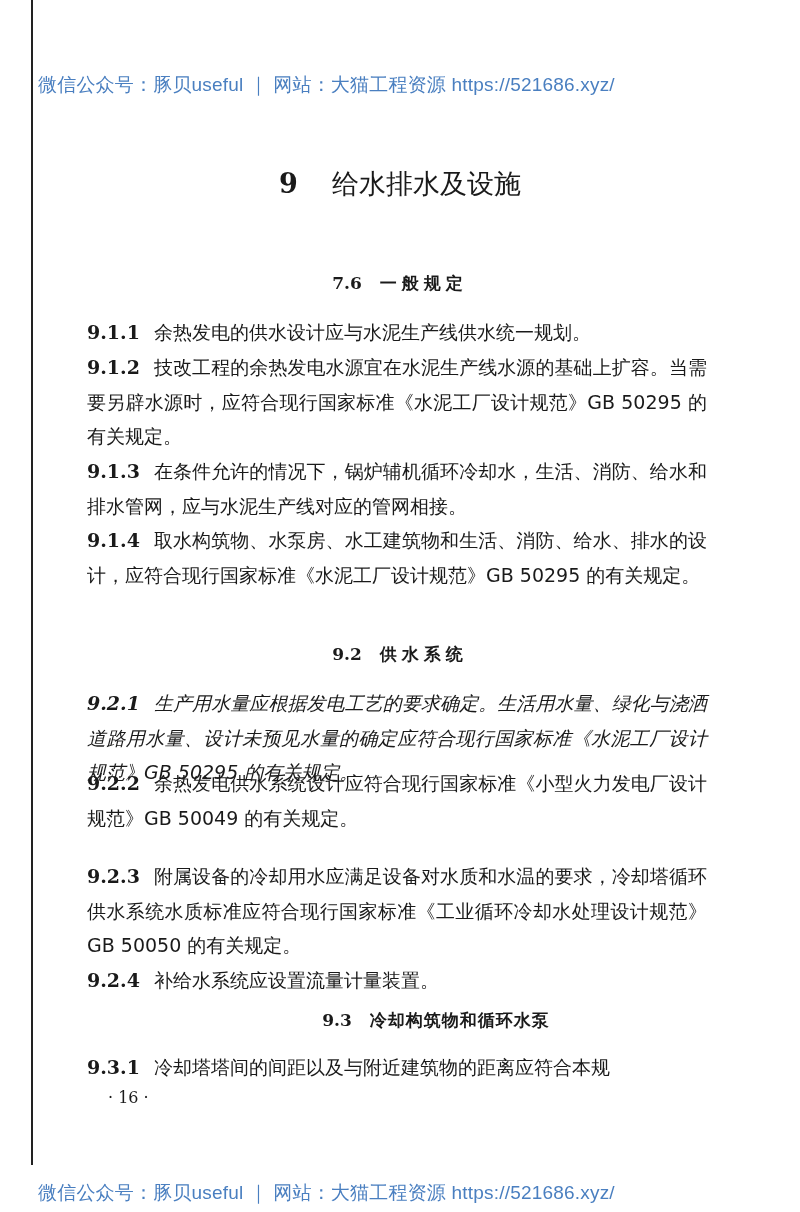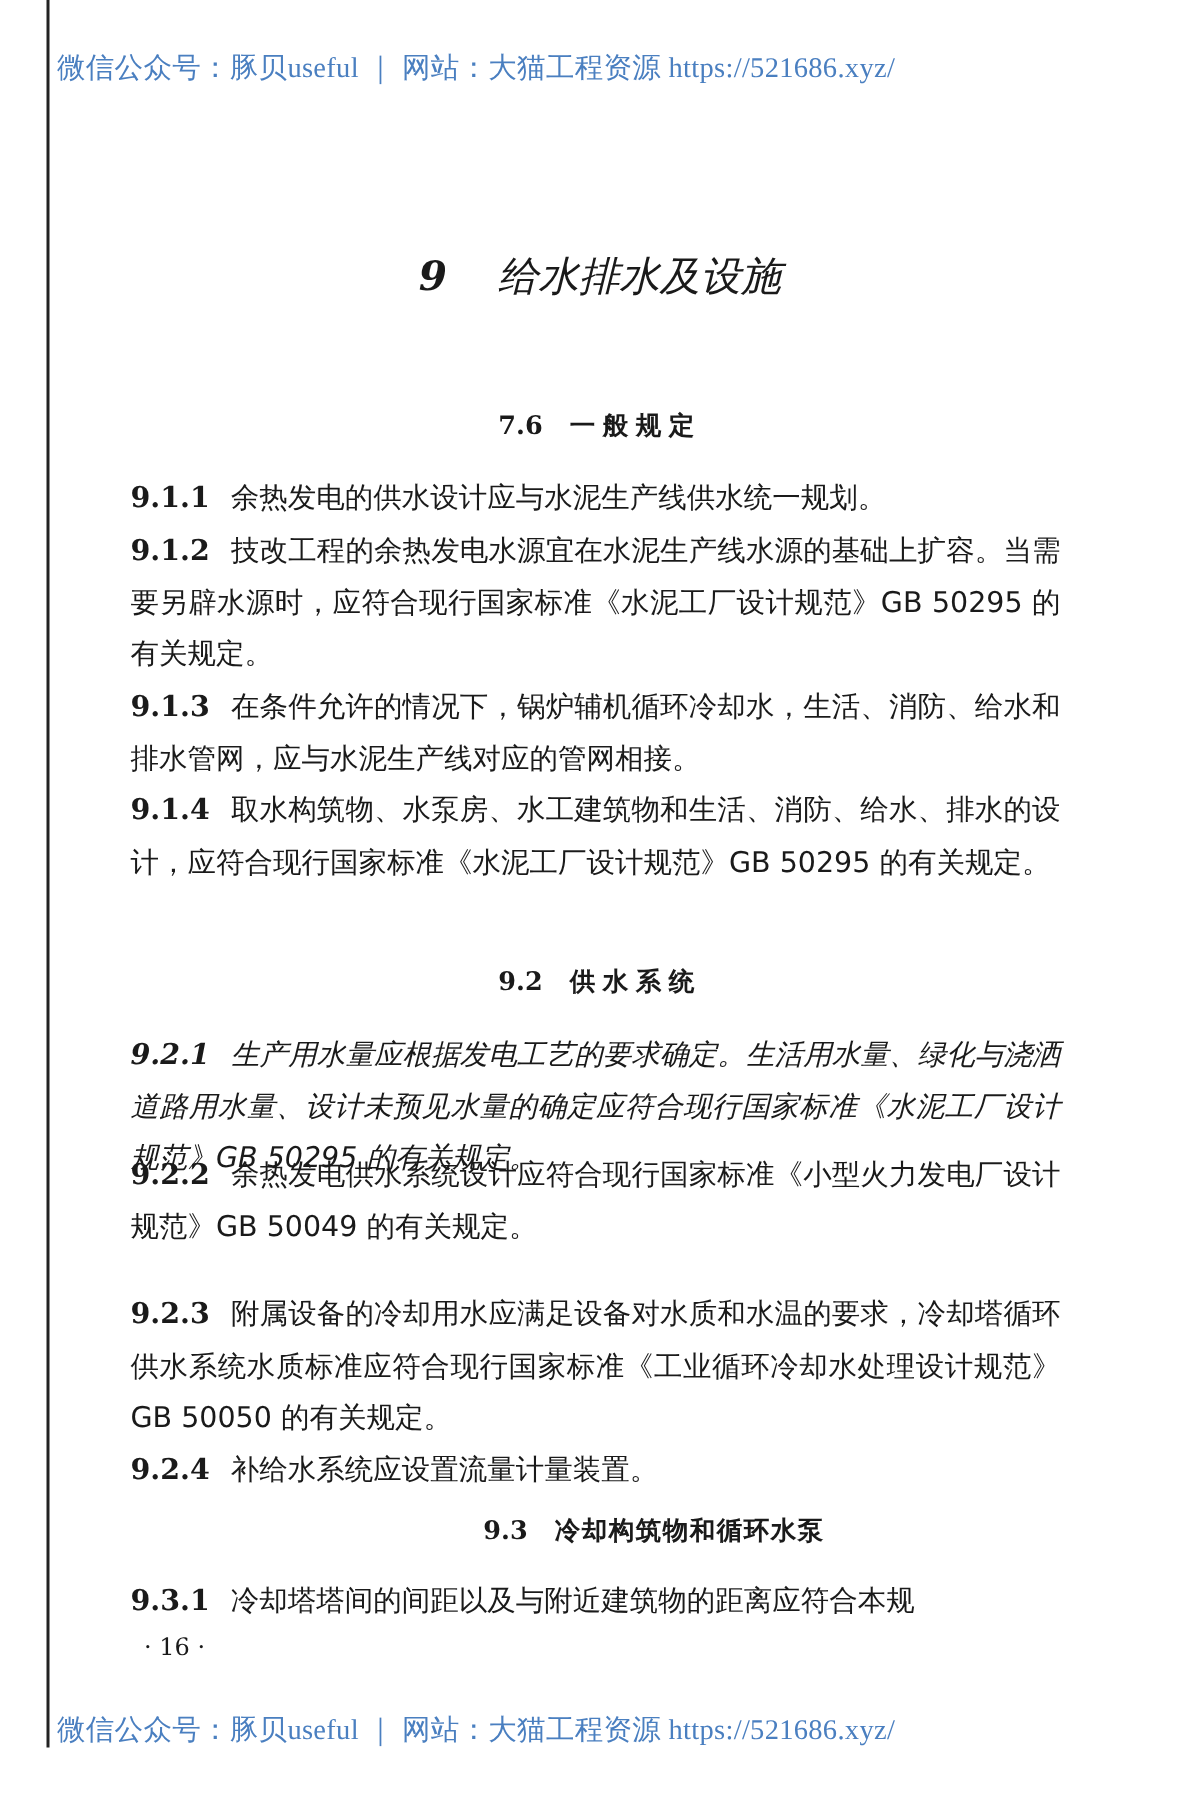--- a/index.html
+++ b/index.html
@@ -2,42 +2,42 @@
 <html><head>
 <meta charset="utf-8">
 <style>
   html, body { margin:0; padding:0; }
   body {
     width:800px; height:1212px; background:#ffffff; position:relative; overflow:hidden;
     font-family: "DejaVu Serif", "Liberation Serif", serif; color:#1a1a1a;
   }
   .vline { position:absolute; left:31px; top:0; width:2px; height:1165px; background:#222; }
   .watermark {
-    position:absolute; left:38px; font-family:Liberation Serif, serif;
-    font-size:19px; color:#4a7fc0; letter-spacing:0.2px; white-space:nowrap;
+    position:absolute; left:38px; font-family:Liberation Sans, sans-serif;
+    font-size:19px; color:#4a7fc0; letter-spacing:0.2px; white-space:nowrap;margin-top:40px;
   }
   .wm-top { top:32px; }
   .wm-bot { top:1140px; }
   .chapter-title {
     position:absolute; top:166px; left:0; width:800px; text-align:center;
-    font-size:27px; font-family:"DejaVu Sans", sans-serif; font-weight:normal;font-style:italic;
+    font-size:27px; font-family:"DejaVu Sans", sans-serif; font-weight:normal;
   }
   .chapter-title .num { font-family:"DejaVu Serif", serif; font-weight:bold; margin-right:34px; }
   .section-title {
     position:absolute; left:0; width:800px; text-align:center;
     font-size:17px; font-weight:bold; font-family:"DejaVu Sans", sans-serif; letter-spacing:5px;
   }
   .section-title .num { font-family:"DejaVu Serif", serif; letter-spacing:0; margin-right:18px; }
   .clause {
     position:absolute; left:87px; width:620px;
     font-size:19px; line-height:34.5px; text-align:justify;
     font-family:"DejaVu Sans", sans-serif;
   }
   .clause .cnum { font-family:"DejaVu Serif", serif; font-weight:bold; margin-right:14px; }
-  .page-num { position:absolute; left:96px; top:1088px; font-size:16px; font-family:"DejaVu Serif", serif; }
+  .page-num { position:absolute; left:108px; top:1088px; font-size:16px; font-family:"DejaVu Serif", serif; }
 </style>
 </head>
 <body>
 
 <div class="vline"></div>
 
 <div class="watermark wm-top">微信公众号：豚贝useful ｜ 网站：大猫工程资源 https://521686.xyz/</div>
 
 <div class="chapter-title">
   <span class="num">9</span><span>给水排水及设施</span>

